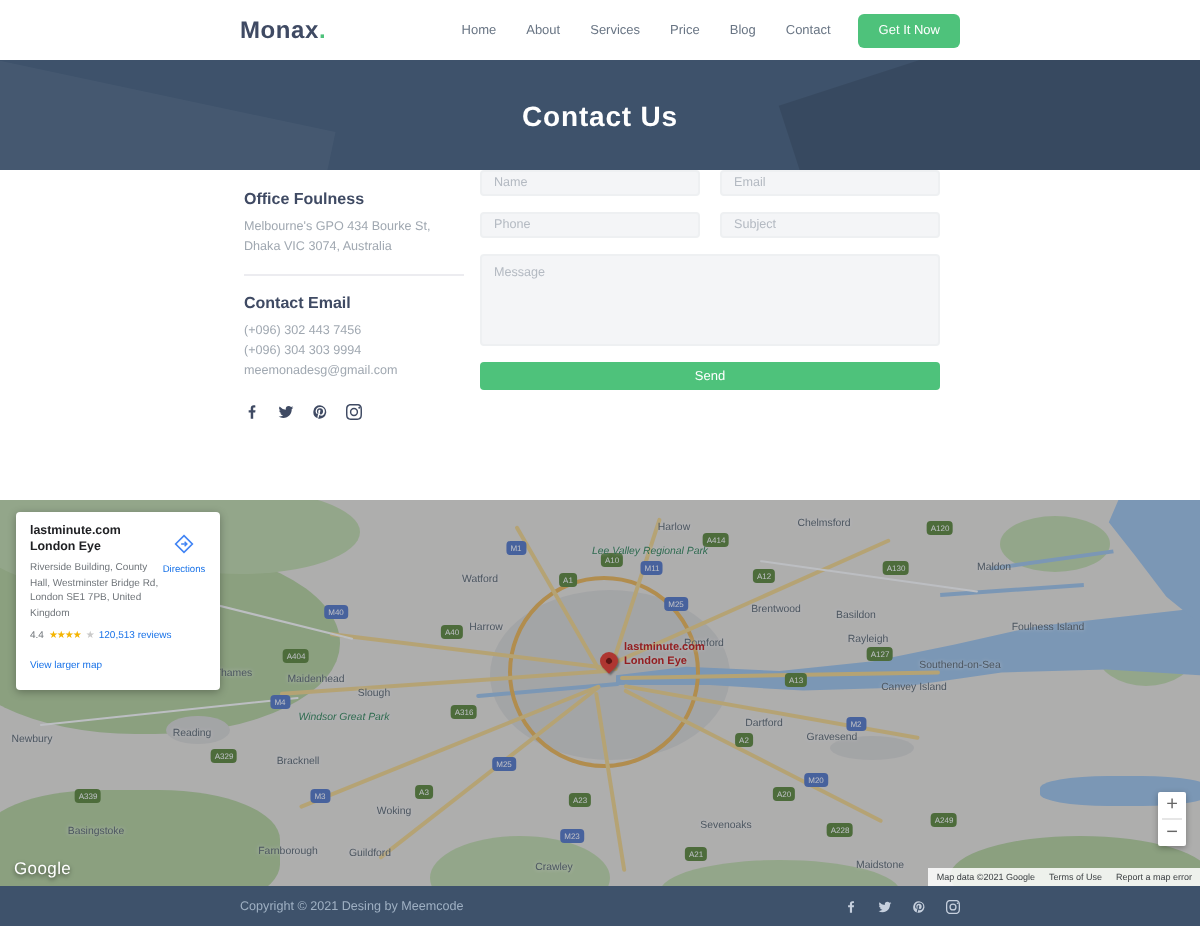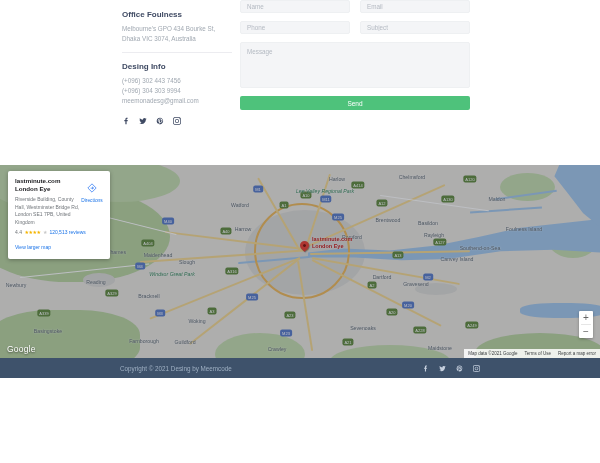--- a/index.html
+++ b/index.html
@@ -88,30 +88,49 @@
   .footer .container{display:flex;align-items:center;justify-content:space-between}
   .copyright{font-size:6.3px;color:#9fb0c3}
   .footer-social{display:flex;gap:10px;align-items:center}
   .footer-social .sicon svg{width:7px;height:7px;fill:#c6d0de}
 </style>
 </head>
 <body>
 
 <div class="page">
 
-
+  <div class="header">
+    <div class="container">
+      <div class="logo"><span>Monax</span><span class="dot">.</span></div>
+      <div class="nav" id="nav">
+          <span>Home</span>
+          <span>About</span>
+          <span>Services</span>
+          <span>Price</span>
+          <span>Blog</span>
+          <span>Contact</span>
+        </div>
+      <button class="cta">Get It Now</button>
+    </div>
+  </div>
+
+  <div class="hero">
+    <div class="hero-shape hs1"></div>
+    <div class="hero-shape hs2"></div>
+    <h1>Contact Us</h1>
+  </div>
 
   <div class="contact">
     <div class="container">
       <div class="left-col">
         <h3>Office Foulness</h3>
         <div class="muted">Melbourne's GPO 434 Bourke St,</div>
         <div class="muted">Dhaka VIC 3074, Australia</div>
         <hr>
-        <h3>Desing Info</h3>
+        <h3>Contact Email</h3>
         <div class="muted">(+096) 302 443 7456</div>
         <div class="muted">(+096) 304 303 9994</div>
         <div class="muted">meemonadesg@gmail.com</div>
         <div class="social-row" id="contact-social">
             <span class="sicon">
               <svg viewBox="0 0 24 24">
                 <path d="M15.1 5.3H17V2.1C16.7 2.1 15.6 2 14.4 2c-2.6 0-4.3 1.6-4.3 4.5v2.7H7v3.4h3.1V22h3.7v-9.4h3l.5-3.4h-3.5V6.9c0-1 .3-1.6 1.3-1.6z"></path>
               </svg>
             </span>
             <span class="sicon">

